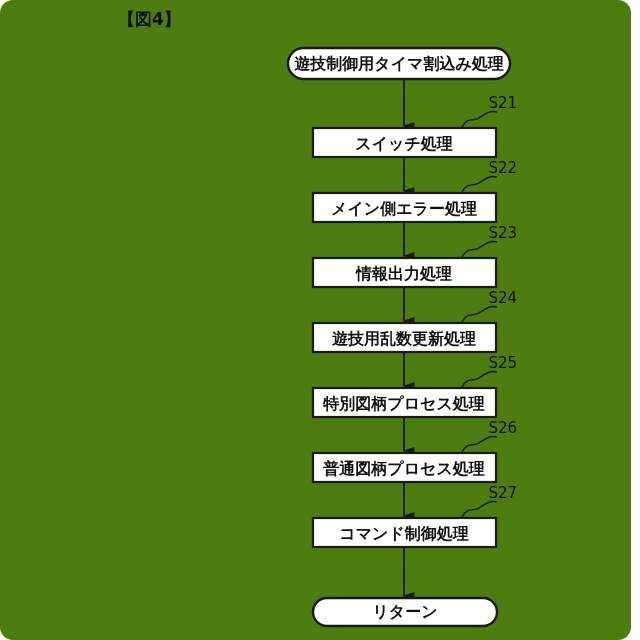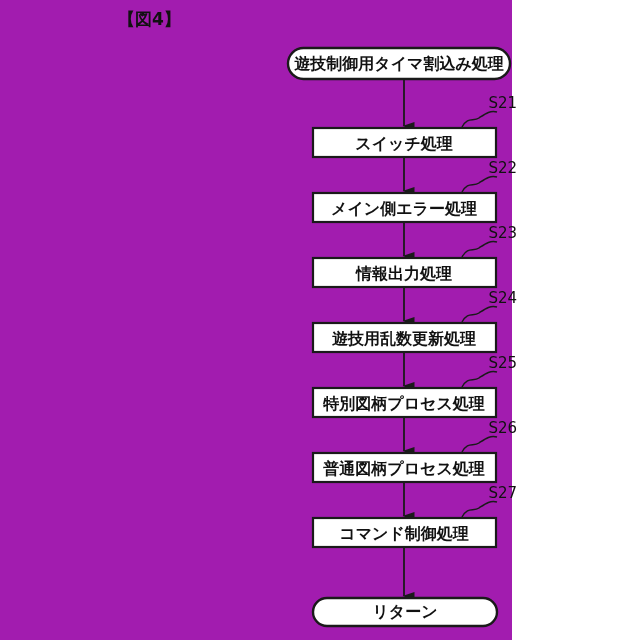--- a/index.html
+++ b/index.html
@@ -5,23 +5,24 @@
   html, body {
     margin: 0;
     padding: 0;
     width: 640px;
     height: 640px;
     background: #ffffff;
     overflow: hidden;
   }
   .stage {
     position: relative;
-    width: 512px;
+    width: 631px;
     height: 640px;
-    background: #a21caf;
+    background: #4d7c0f;
+    border-radius: 13px;
   }
   svg { display: block; }
   .node {
     fill: #ffffff;
     stroke: #1a1a1a;
     stroke-width: 2.2;
   }
   .terminator {
     stroke-width: 2.4;
   }

